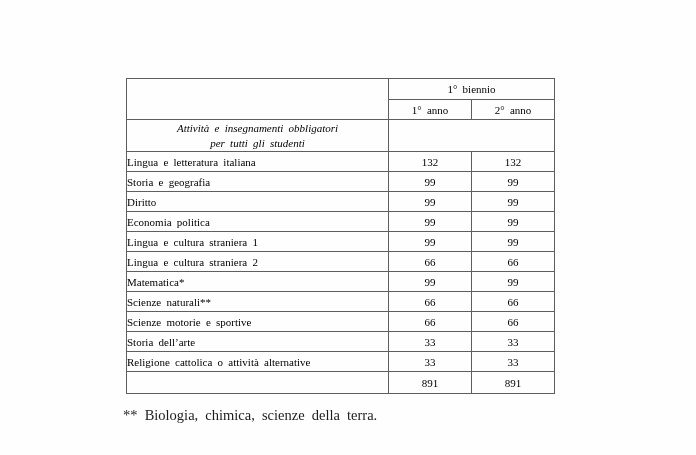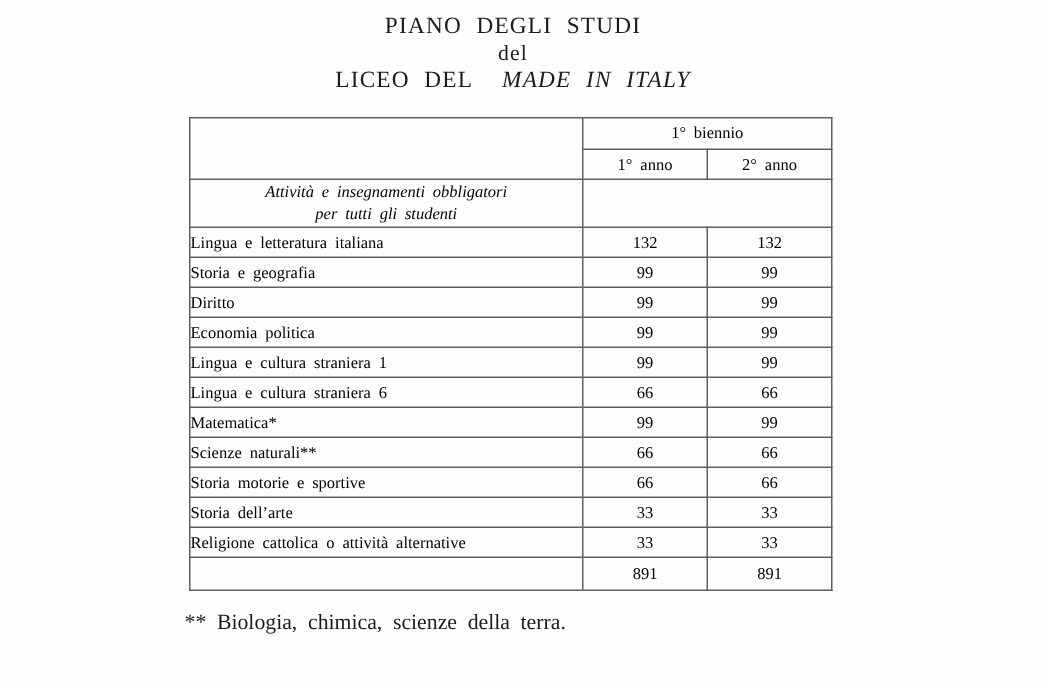--- a/index.html
+++ b/index.html
@@ -91,25 +91,20 @@
     line-height: 18.5px;
     word-spacing: 3.5px;
     color: #1c1c1c;
   }
 </style>
 </head>
 <body>
 
 <div class="page">
 
-  <div class="title-block">
-    <div class="title-line">PIANO DEGLI STUDI</div>
-    <div class="title-line small">del</div>
-    <div class="title-line"><span>LICEO DEL</span>&nbsp; <span class="title-italic">MADE IN ITALY</span></div>
-  </div>
 
   <div class="table-wrap">
     <table class="curriculum">
       <colgroup>
         <col style="width:262px">
         <col style="width:83px">
         <col style="width:83px">
       </colgroup>
       <tbody>
         <tr class="hrow1">
@@ -152,39 +147,39 @@
     <td class="value-cell">99</td>
   </tr>
 
   <tr>
     <td class="subject-cell">Lingua e cultura straniera 1</td>
     <td class="value-cell">99</td>
     <td class="value-cell">99</td>
   </tr>
 
   <tr>
-    <td class="subject-cell">Lingua e cultura straniera 6</td>
+    <td class="subject-cell">Lingua e cultura straniera 2</td>
     <td class="value-cell">66</td>
     <td class="value-cell">66</td>
   </tr>
 
   <tr>
     <td class="subject-cell">Matematica*</td>
     <td class="value-cell">99</td>
     <td class="value-cell">99</td>
   </tr>
 
   <tr>
     <td class="subject-cell">Scienze naturali**</td>
     <td class="value-cell">66</td>
     <td class="value-cell">66</td>
   </tr>
 
   <tr>
-    <td class="subject-cell">Storia motorie e sportive</td>
+    <td class="subject-cell">Scienze motorie e sportive</td>
     <td class="value-cell">66</td>
     <td class="value-cell">66</td>
   </tr>
 
   <tr>
     <td class="subject-cell">Storia dell’arte</td>
     <td class="value-cell">33</td>
     <td class="value-cell">33</td>
   </tr>
 

